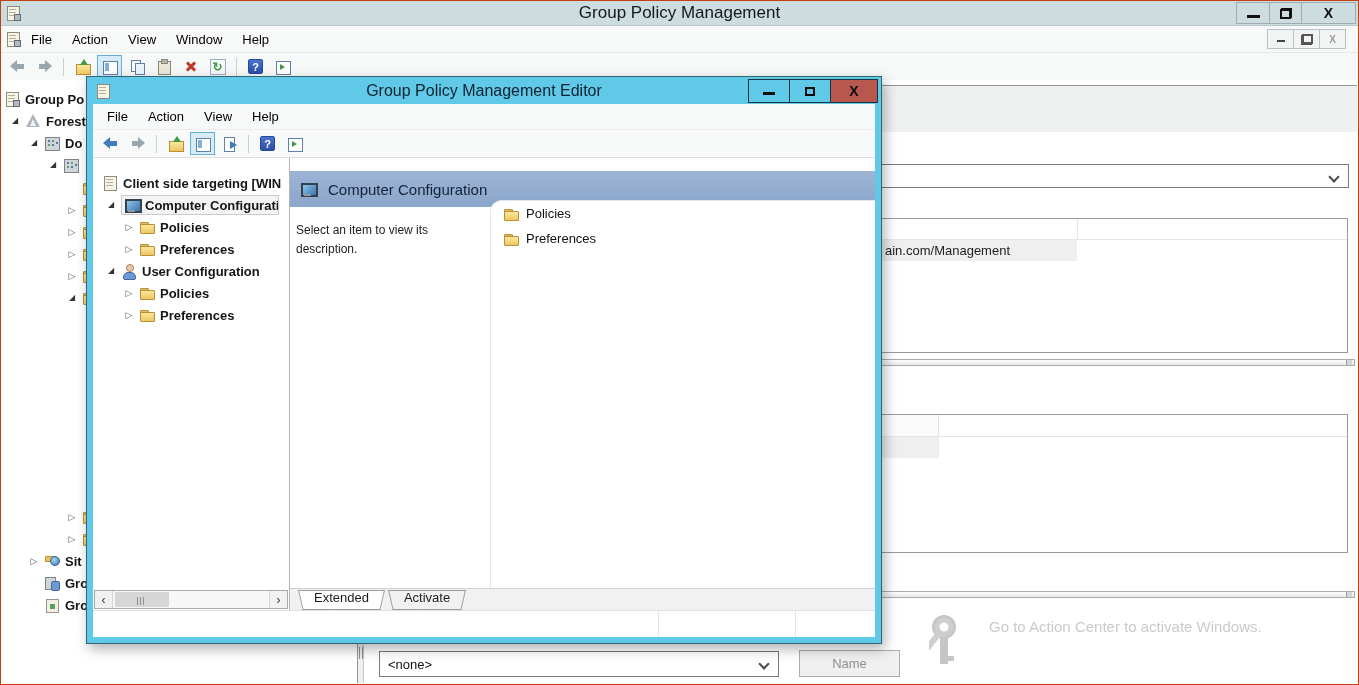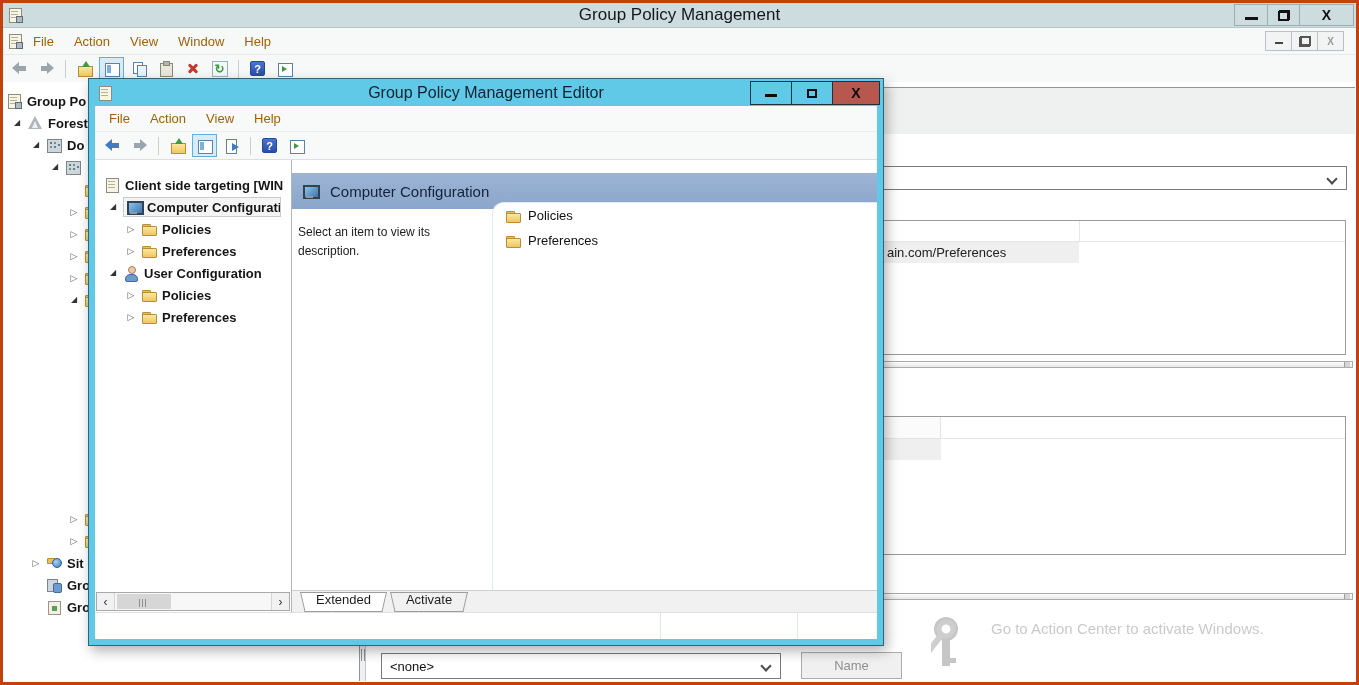--- a/index.html
+++ b/index.html
@@ -1,34 +1,34 @@
 <!DOCTYPE html>
 <html><head>
 <meta charset="utf-8">
 <style>
   html,body{margin:0;padding:0;background:#dcdcdc;}
   *{box-sizing:border-box;}
-  .screen{position:relative;width:1359px;height:685px;background:#fff;border:3px solid #c2410c;
+  .screen{position:relative;width:1359px;height:685px;background:#fff;border:1px solid #c2410c;
           font-family:"Liberation Sans",sans-serif;font-size:13px;color:#1a1a1a;overflow:hidden;}
 
   
   .main-titlebar{position:relative;height:25px;background:#ccdcdf;border-bottom:1px solid #b9c6ca;
                  display:flex;align-items:center;}
   .main-title{position:absolute;left:0;right:0;text-align:center;font-size:17px;color:#15181a;}
   .wc{position:absolute;right:2px;top:1px;display:flex;z-index:3;}
   .wcbtn{height:22px;border:1px solid #9fadb2;margin-left:-1px;display:flex;align-items:center;justify-content:center;color:#111;}
   .glyph-min{width:13px;border-bottom:3px solid currentColor;height:10px;}
   .gr{position:relative;width:12px;height:11px;}
   .gr::before{content:"";position:absolute;right:0;top:0;width:7px;height:6px;border:2px solid currentColor;}
   .gr::after{content:"";position:absolute;left:0;bottom:0;width:7px;height:6px;border:2px solid currentColor;background:var(--bg,#ccdcdf);}
   .gx::before{content:"X";font-weight:bold;font-size:14px;}
 
   .main-menubar{position:relative;height:27px;background:#f7f8f8;border-bottom:1px solid #e8eaea;
                 display:flex;align-items:center;padding-left:4px;}
-  .mitem{padding:0 10px;color:#a16207;}
+  .mitem{padding:0 10px;color:#000000;}
   .mdi-controls{position:absolute;right:12px;top:3px;display:flex;}
   .mdibtn{width:27px;height:20px;border:1px solid #b9bfc2;background:#f2f4f4;margin-left:-1px;
           display:flex;align-items:center;justify-content:center;color:#444;}
   .glyph-min-s{width:8px;border-bottom:2px solid currentColor;height:6px;}
   .gx-s::before{content:"X";font-size:10px;font-weight:bold;color:#9a9a9a;}
 
   .main-toolbar{height:27px;background:#f7f8f8;display:flex;align-items:center;padding-left:4px;gap:2px;}
   .tsep{width:1px;height:18px;background:#c9ced1;margin:0 4px;}
   .tbtn{width:25px;height:23px;display:flex;align-items:center;justify-content:center;flex:none;}
   .tbtn.active{background:#d8ecf8;border:1px solid #66aed6;}
@@ -370,21 +370,21 @@
     <div class="combo combo1">
         <span class="chev"></span>
       </div>
 
     <div class="listbox lb1">
       <div class="hdr">
           <div class="vdiv"></div>
         </div>
       <div class="row1">
         <div class="cell">
-            <span>ain.com/Preferences</span>
+            <span>ain.com/Management</span>
           </div>
       </div>
     </div>
 
     <div class="hbar bar1"></div>
 
     <div class="listbox lb2">
       <div class="hdr">
           <div class="hcell"></div>
         </div>

